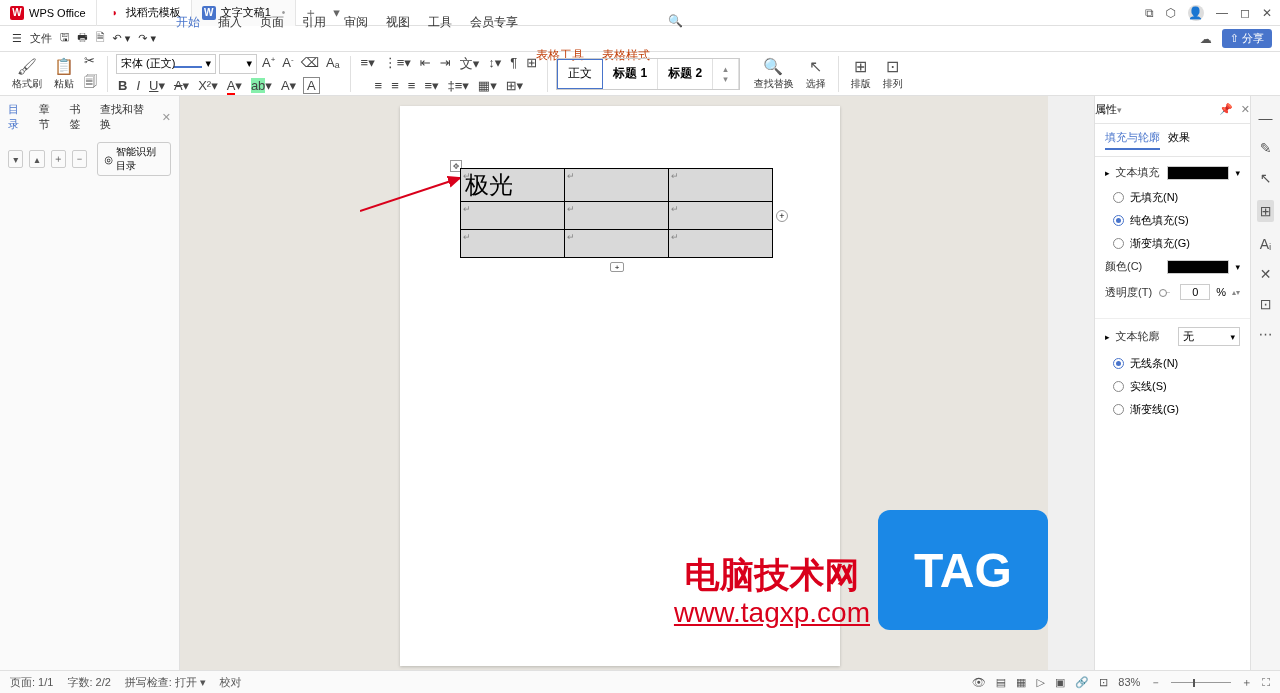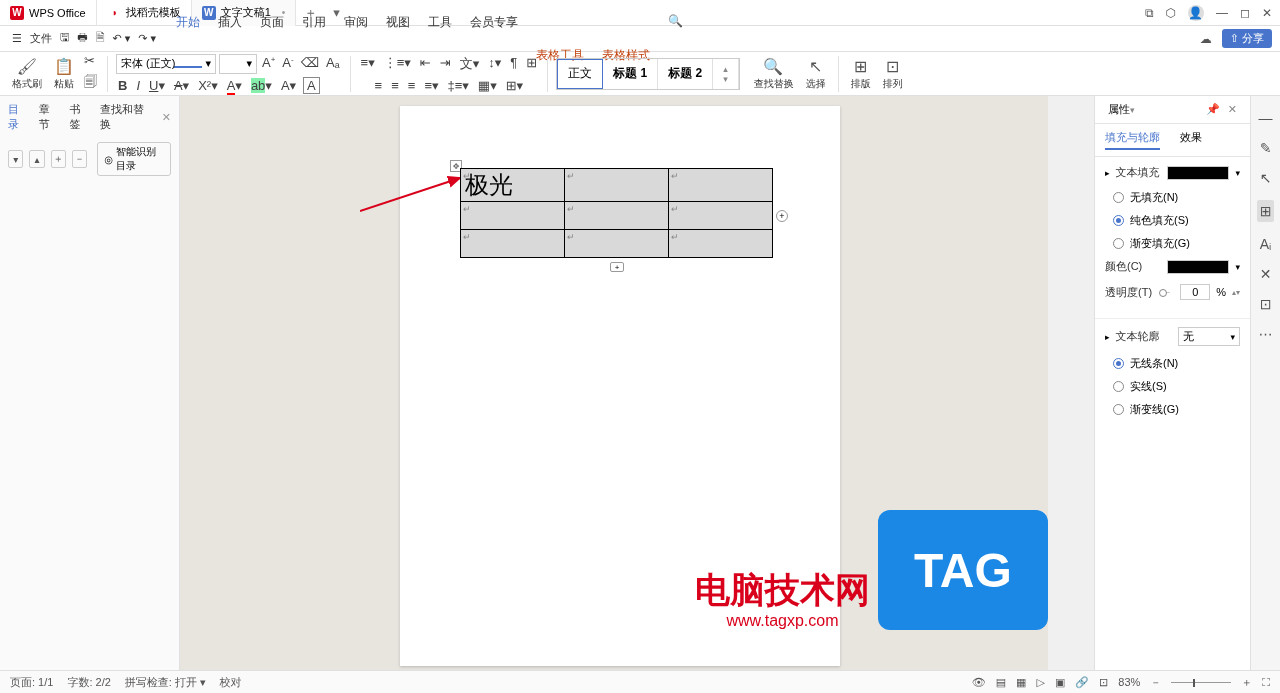--- a/index.html
+++ b/index.html
@@ -47,28 +47,28 @@
 .canvas { position: absolute; left: 180px; top: 96px; right: 232px; bottom: 23px; background: #e8e5df; overflow: hidden; }
 .page { position: absolute; left: 220px; top: 10px; width: 440px; height: 560px; background: #fff; box-shadow: 0 1px 3px rgba(0,0,0,.2); }
 .tbl { position: absolute; left: 60px; top: 62px; border-collapse: collapse; }
 .tbl td { border: 1px solid #000; background: #d9d9d9; height: 28px; width: 104px; font-family: "SimSun", serif; font-size: 24px; padding: 0 4px; position: relative; }
 .tbl td .cr { position: absolute; top: 2px; left: 2px; font-size: 9px; color: #888; }
 .tbl-handle { position: absolute; left: 50px; top: 54px; width: 12px; height: 12px; border: 1px solid #999; display: flex; align-items: center; justify-content: center; font-size: 8px; color: #666; }
 .tbl-add-r { position: absolute; left: 376px; top: 104px; width: 12px; height: 12px; border: 1px solid #999; border-radius: 50%; display: flex; align-items: center; justify-content: center; font-size: 9px; background: #fff; }
 .tbl-add-b { position: absolute; left: 210px; top: 156px; width: 14px; height: 10px; border: 1px solid #999; border-radius: 2px; display: flex; align-items: center; justify-content: center; font-size: 8px; background: #fff; }
 .arrow-svg { position: absolute; left: -40px; top: 60px; }
 .watermark1 { position: absolute; right: 178px; bottom: 40px; font-size: 35px; font-weight: bold; color: #d9001b; font-family: "SimHei"; text-align: center; line-height: 1.2; margin-left: 38px; }
-.watermark1 .url { font-size: 16px; font-weight: normal; }
+.watermark1 .url { font-size: 28px; font-weight: normal; text-decoration: underline; }
 .watermark2 { position: absolute; right: 0; bottom: 40px; width: 170px; height: 120px; background: #1b88e6; border-radius: 12px; color: #fff; font-size: 48px; font-weight: bold; display: flex; align-items: center; justify-content: center; }
 .watermark3 { position: absolute; right: 10px; bottom: 6px; font-size: 11px; color: #1b88e6; display: flex; align-items: center; gap: 3px; }
 .watermark3 .g { color: #7cb342; font-weight: bold; }
 .prop-panel { position: absolute; right: 30px; top: 96px; width: 156px; bottom: 23px; background: #fff; border-left: 1px solid #e0e0e0; font-size: 11px; }
-.prop-head { display: flex; align-items: center; padding: 6px 13px; border-bottom: 1px solid #e5e5e5; }
+.prop-head { display: flex; align-items: center; padding: 6px 0; border-bottom: 1px solid #e5e5e5; }
 .prop-head-r { margin-left: auto; display: flex; gap: 8px; color: #888; }
-.prop-tabs { display: flex; gap: 20px; padding: 6px 10px; font-size: 11px; border-bottom: 1px solid #e5e5e5; }
+.prop-tabs { display: flex; gap: 8px; padding: 6px 10px; font-size: 11px; border-bottom: 1px solid #e5e5e5; }
 .prop-tab.active { color: #4874cb; border-bottom: 2px solid #4874cb; padding-bottom: 3px; }
 .prop-sec { padding: 8px 10px; }
 .prop-row { display: flex; align-items: center; gap: 6px; margin-bottom: 10px; font-size: 11px; }
 .prop-label { color: #333; }
 .color-sw { width: 62px; height: 14px; background: #000; border: 1px solid #ccc; margin-left: auto; }
 .prop-radio { display: flex; align-items: center; gap: 6px; margin-bottom: 8px; font-size: 11px; padding-left: 8px; }
 .radio { width: 11px; height: 11px; border: 1px solid #888; border-radius: 50%; display: inline-flex; align-items: center; justify-content: center; }
 .radio.on::after { content: ''; width: 5px; height: 5px; background: #4874cb; border-radius: 50%; }
 .radio.on { border-color: #4874cb; }
 .sel-box { border: 1px solid #ccc; padding: 1px 4px; font-size: 11px; margin-left: auto; width: 62px; display: flex; justify-content: space-between; align-items: center; }

